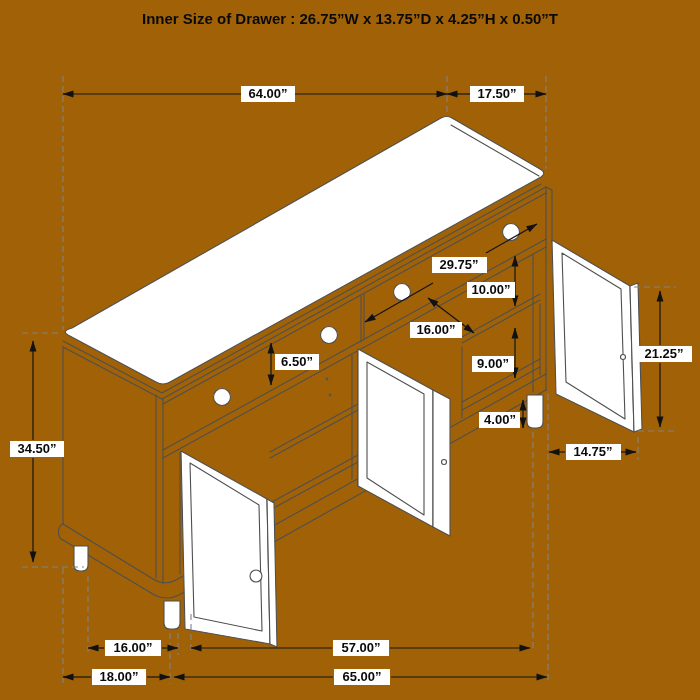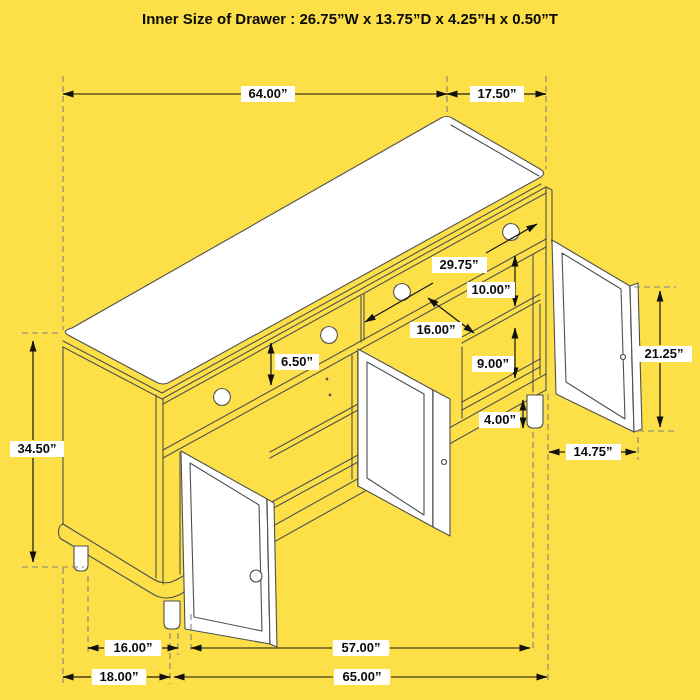--- a/index.html
+++ b/index.html
@@ -1,16 +1,16 @@
 <!DOCTYPE html>
 <html><head>
 <meta charset="utf-8">
 <style>
   html,body{margin:0;padding:0;background:#ffffff;}
-  .stage{position:relative;width:700px;height:700px;background:#fde047;overflow:hidden;
+  .stage{position:relative;width:700px;height:700px;background:#a16207;overflow:hidden;
          font-family:"Liberation Sans",sans-serif;}
   svg{position:absolute;left:0;top:0;}
   .dim-label{font:bold 13px "Liberation Sans",sans-serif;fill:#0a0a0a;text-anchor:middle;}
   .title-text{font:bold 15px "Liberation Sans",sans-serif;fill:#0a0a0a;text-anchor:middle;}
   .cab{stroke:#4f4f4f;stroke-width:1.1;fill:none;stroke-linejoin:round;stroke-linecap:round;}
   .cabfill{fill:#ffffff;}
   .dash{stroke:#828282;stroke-width:1.1;stroke-dasharray:6 4;fill:none;}
   .dimline{stroke:#141414;stroke-width:1.2;fill:none;}
   .lblbg{fill:#ffffff;}
   .pin{fill:#555;stroke:none;}

